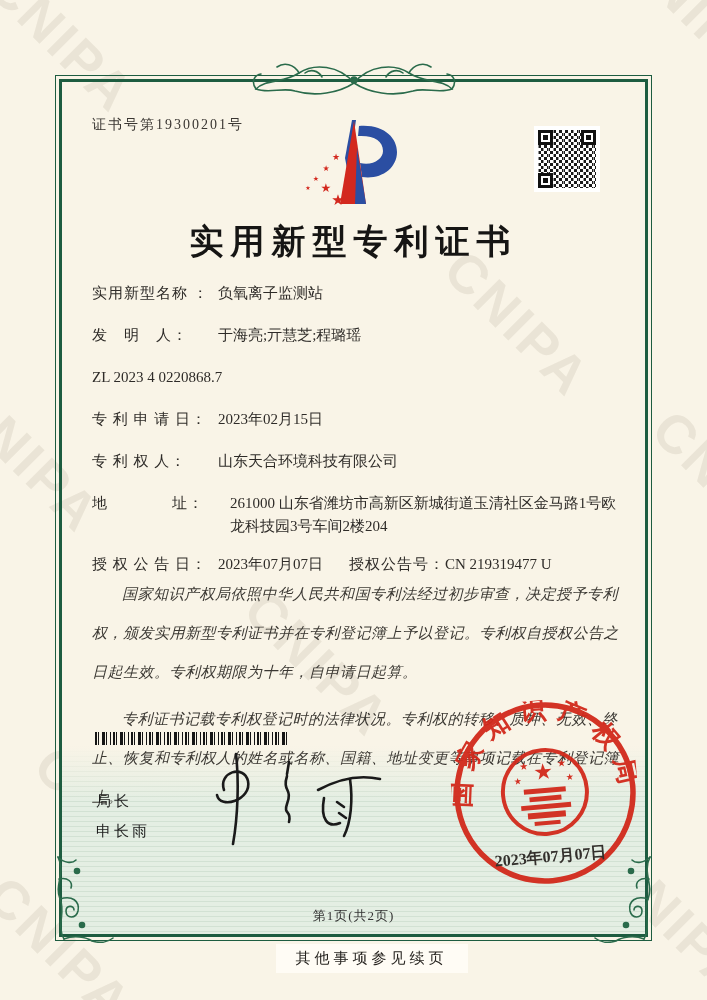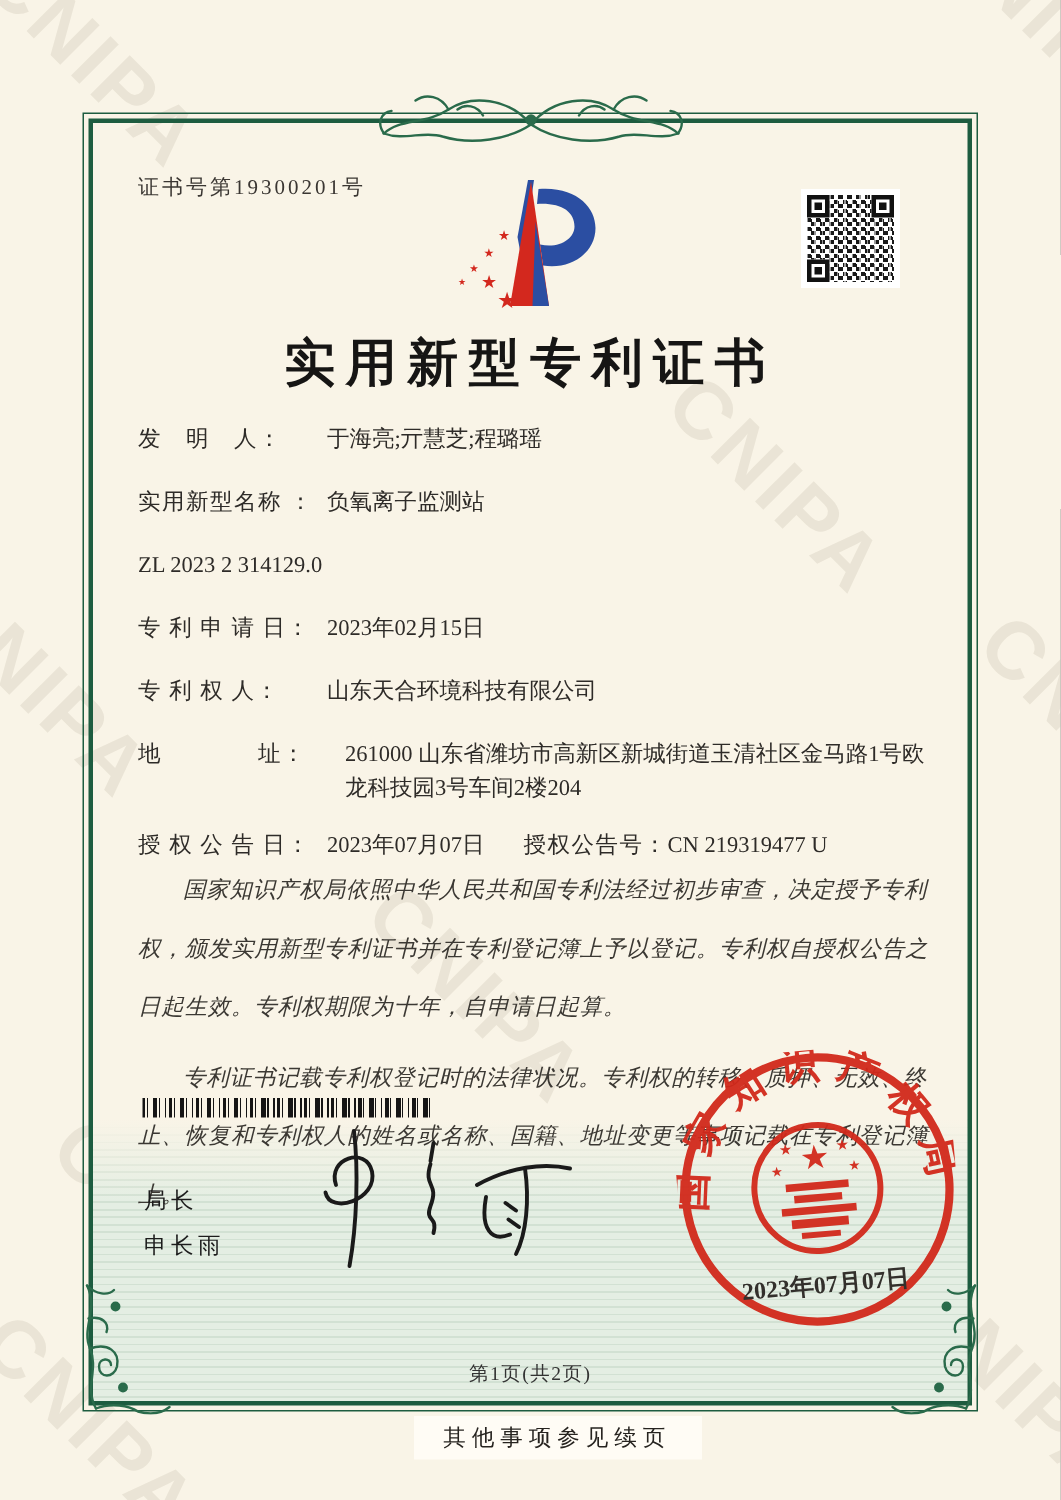--- a/index.html
+++ b/index.html
@@ -156,29 +156,29 @@
       <div class="finder f-tl"></div>
       <div class="finder f-tr"></div>
       <div class="finder f-bl"></div>
     </div>
   </div>
 
   <div class="title">实用新型专利证书</div>
 
   <div class="fields">
     <div class="frow">
+      <span class="flabel">实用新型名称 ：</span>
+      <span class="fvalue">负氧离子监测站</span>
+    </div>
+    <div class="frow">
       <span class="flabel">发　明　人：</span>
       <span class="fvalue">于海亮;亓慧芝;程璐瑶</span>
     </div>
     <div class="frow">
-      <span class="flabel">实用新型名称 ：</span>
-      <span class="fvalue">负氧离子监测站</span>
-    </div>
-    <div class="frow">
-      <span class="fvalue">ZL 2023 2 314129.0</span>
+      <span class="fvalue">ZL 2023 4 0220868.7</span>
     </div>
     <div class="frow">
       <span class="flabel">专 利 申 请 日：</span>
       <span class="fvalue">2023年02月15日</span>
     </div>
     <div class="frow">
       <span class="flabel">专 利 权 人：</span>
       <span class="fvalue">山东天合环境科技有限公司</span>
     </div>
     <div class="frow addr">

